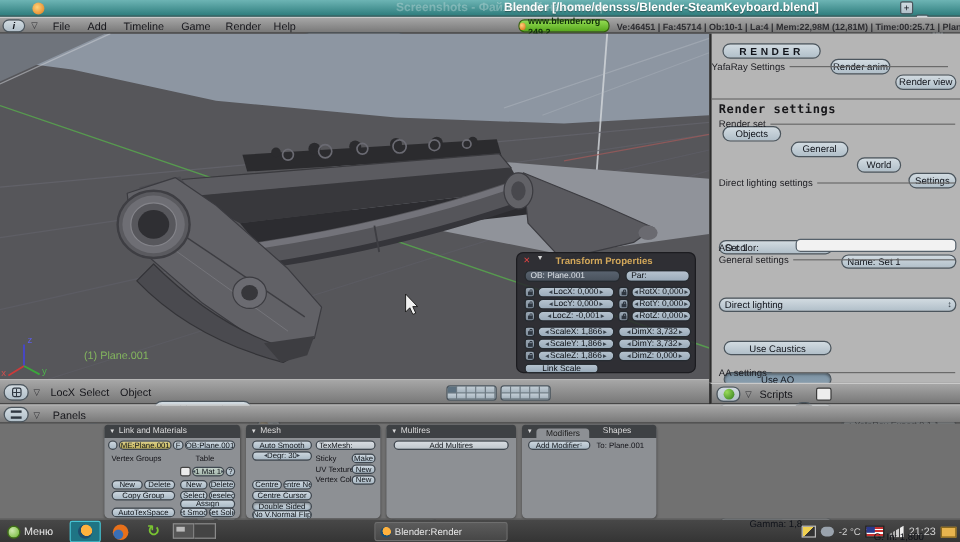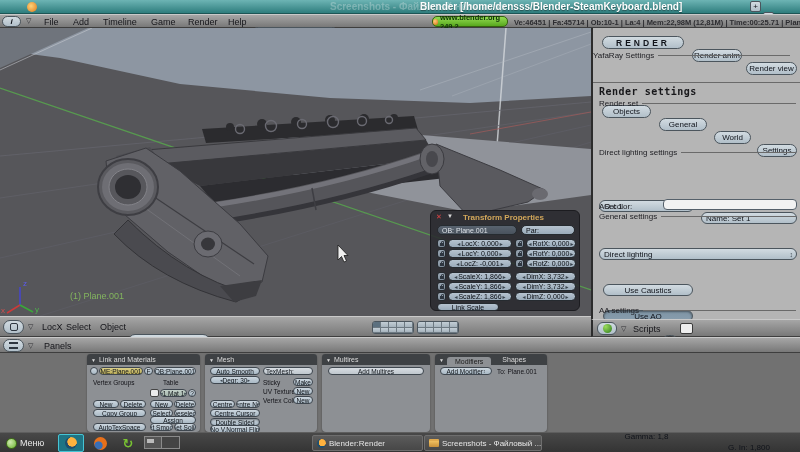--- a/index.html
+++ b/index.html
@@ -652,17 +652,25 @@
   <div class="abs row" style="left:144px;top:3px;height:13px">
     <span style="width:18px;height:13px;border:1px solid #8a8a8a;background:#555;display:inline-block">
       <i style="display:block;width:7px;height:4px;background:#bbb;margin:2px 0 0 2px"></i>
       </span>
     <span style="width:18px;height:13px;border:1px solid #8a8a8a;border-left:none;background:#444;display:inline-block"></span>
   </div>
   <div class="task" style="left:312px;width:111px">
     <span style="flex:0 0 auto;width:9px;height:9px;border-radius:50%;background:radial-gradient(circle at 60% 40%,#ffb23e 45%,#1e4e6e 50%)"></span>
     <span>Blender:Render</span>
   </div>
-  <div class="task" style="left:424px;width:118px">
-    <span style="flex:0 0 auto;width:10px;height:8px;background:linear-gradient(#f0c060,#c8903a);border-radius:1px;border-top:2px solid #e0aa4e"></span>
-    <span>Screenshots - Файловый ...</span>
+  <div class="abs row" style="left:668px;top:2px;height:16px;gap:4px">
+    <span style="width:12px;height:10px;border:1px solid #bbb;background:linear-gradient(135deg,#f0d050 50%,#333 50%)"></span>
+    <span style="width:11px;height:8px;border-radius:5px;background:#9aa3ad"></span>
+    <span class="traytext">-2 °C</span>
+    <span style="width:16px;height:10px;background:repeating-linear-gradient(#c83232 0 1.5px,#fff 1.5px 3px);position:relative;display:inline-block;border:1px solid #222">
+      <i style="position:absolute;left:0;top:0;width:7px;height:5px;background:#2a3a8c;display:block"></i>
+      </span>
+    <span style="width:12px;height:10px;background:linear-gradient(90deg,#999 0 2px,transparent 2px 3px,#aaa 3px 5px,transparent 5px 6px,#ccc 6px 8px,transparent 8px 9px,#eee 9px 11px);clip-path:polygon(0 70%,100% 0,100% 100%,0 100%)"></span>
+    <span class="traytext" style="font-size:9px">21:23</span>
+    <span style="width:13px;height:9px;background:#e8b44e;border:1px solid #8a6a20;display:inline-block"></span>
+
   </div>
 </div>
 
 </body></html>

